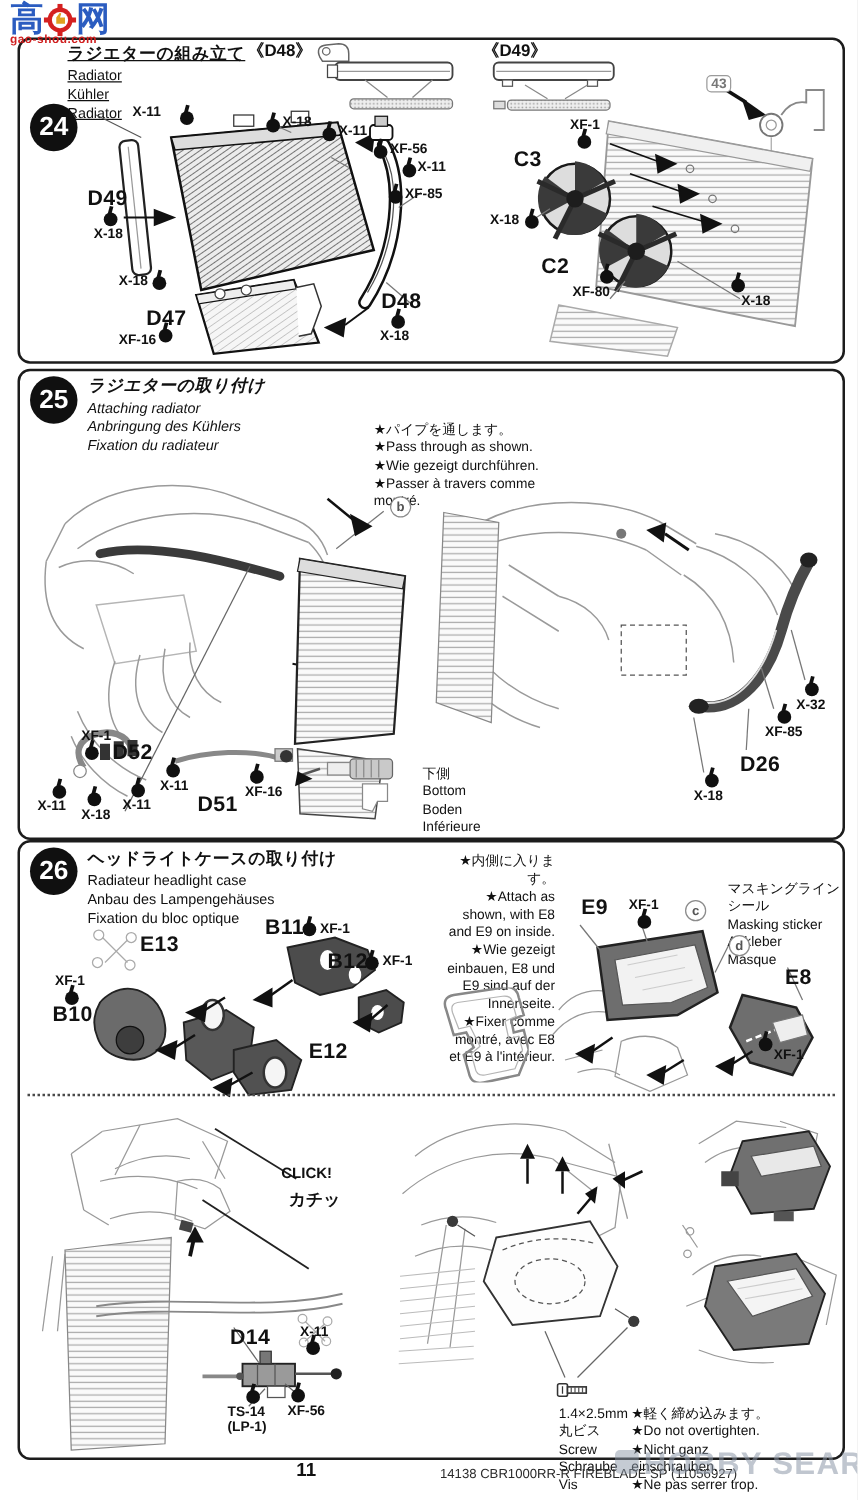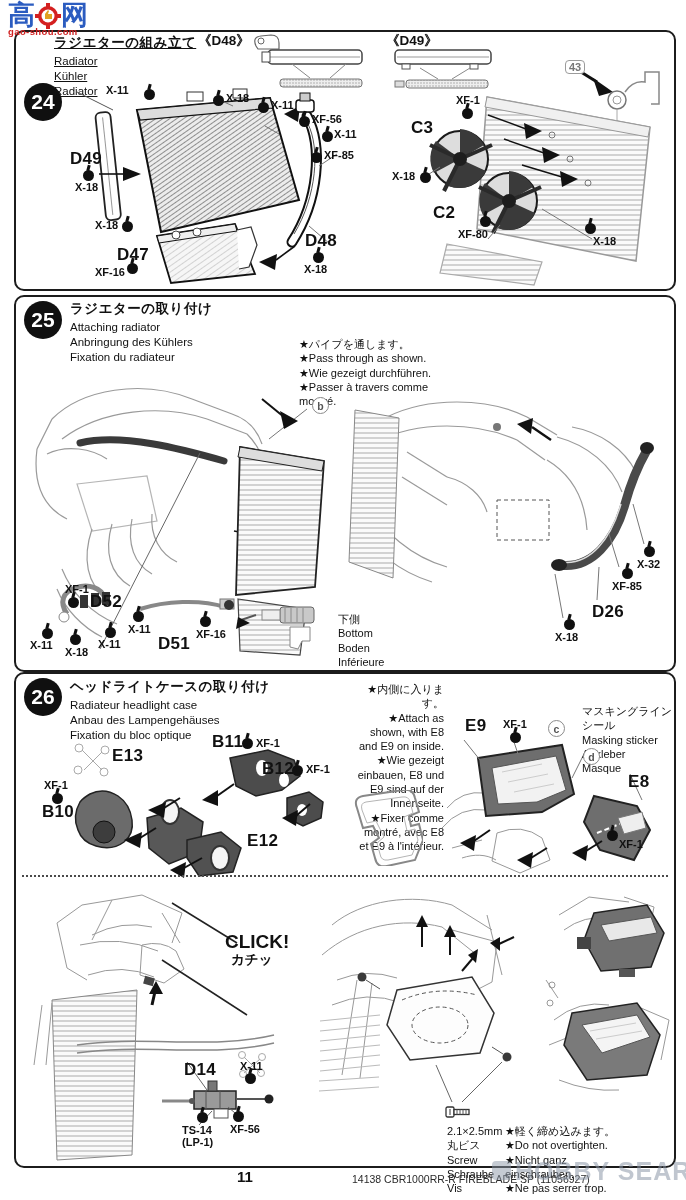--- a/index.html
+++ b/index.html
@@ -16,21 +16,21 @@
   .ins{position:absolute;font-size:13.5px;font-weight:bold;white-space:nowrap;}
   .note{position:absolute;font-size:11px;line-height:1.3;white-space:pre-line;}
   .pdot{position:absolute;width:11px;height:11px;border-radius:50%;background:#101010;}
   .pdot::before{content:"";position:absolute;width:3px;height:6px;background:#101010;left:4px;top:-5px;transform:rotate(15deg);}
   .cletter{position:absolute;width:15px;height:15px;border:1.5px solid #8b8b8b;border-radius:50%;
            font-size:10.5px;font-weight:bold;color:#555;display:flex;align-items:center;justify-content:center;background:#fff;}
   .tag{position:absolute;border:1.5px solid #9b9b9b;border-radius:4px;color:#777;font-size:11px;
        font-weight:bold;padding:0 3px;background:#fff;}
   .sketch{position:absolute;}
   .sep-dotted{position:absolute;border-top:2px dotted #4a4a4a;height:0;}
-  .clicktxt{position:absolute;font-weight:bold;font-size:19px;white-space:nowrap;}
+  .clicktxt{position:absolute;font-weight:bold;font-size:12px;white-space:nowrap;}
   .clicktxt2{position:absolute;font-weight:bold;font-size:13.5px;white-space:nowrap;}
   .gslogo{position:absolute;left:8px;top:2px;z-index:9;line-height:1;}
   .gs-cn{font-size:27px;font-weight:bold;color:#2b5cc0;text-shadow:1px 1px 0 #fff,-1px -1px 0 #fff;vertical-align:middle;}
   .gs-url{font-size:9.5px;font-weight:bold;color:#d01f1f;letter-spacing:.4px;margin-top:-2px;}
   .pagenum{position:absolute;left:237px;top:1168px;font-size:15px;font-weight:bold;}
   .prod{position:absolute;left:352px;top:1173px;font-size:10.5px;color:#2b2b2b;white-space:nowrap;}
   .hobby{position:absolute;left:492px;top:1157px;font-size:25px;font-weight:bold;
          color:rgba(140,152,168,.55);letter-spacing:1px;white-space:nowrap;z-index:8;}
   .hobby .sq{display:inline-block;width:19px;height:19px;border-radius:4px;background:rgba(140,152,168,.5);margin-right:4px;}
 </style>
@@ -232,21 +232,21 @@
     <span class="pdot" style="left:464px;top:184px;"></span>
       <div class="lbl" style="left:442px;top:196px;">XF-80</div>
     <span class="pdot" style="left:569px;top:191px;"></span>
       <div class="lbl" style="left:577px;top:203px;">X-18</div>
   </section>
 
   <section class="stepbox" style="left:14px;top:295px;width:658px;height:373px;">
     <div class="stepnum" style="left:8px;top:4px;">
         <span>25</span>
       </div>
-    <div class="title" style="left:54px;top:3px;">
+    <div class="title" style="left:54px;top:3px;font-style:italic;">
       <div class="ja">ラジエターの取り付け</div>
       <div class="sub">Attaching radiator</div>
       <div class="sub">Anbringung des Kühlers</div>
       <div class="sub">Fixation du radiateur</div>
     </div>
     <div class="note" style="left:283px;top:40px;width:170px;">★パイプを通します。
 ★Pass through as shown.
 ★Wie gezeigt durchführen.
 ★Passer à travers comme
 montré.</div>
@@ -601,21 +601,21 @@
       <rect x="1" y="3" width="8" height="10" rx="1.5" fill="#fff" stroke="#333" stroke-width="1.3"></rect>
       <line x1="5" y1="5" x2="5" y2="11" stroke="#333"></line>
       <rect x="9" y="5.5" width="15" height="5" fill="#fff" stroke="#333" stroke-width="1.3"></rect>
       <g stroke="#555">
           <line x1="12" y1="5.5" x2="12" y2="10.5"></line>
           <line x1="15" y1="5.5" x2="15" y2="10.5"></line>
           <line x1="18" y1="5.5" x2="18" y2="10.5"></line>
           <line x1="21" y1="5.5" x2="21" y2="10.5"></line>
         </g>
     </svg>
-    <div class="note" style="left:431px;top:450px;"><span>2.1×2.5mm</span><br><span style="white-space:pre-line">丸ビス
+    <div class="note" style="left:431px;top:450px;"><span>1.4×2.5mm</span><br><span style="white-space:pre-line">丸ビス
 Screw
 Schraube
 Vis</span></div>
     <div class="note" style="left:489px;top:450px;">★軽く締め込みます。
 ★Do not overtighten.
 ★Nicht ganz
 einschrauben.
 ★Ne pas serrer trop.</div>
   </section>
 

